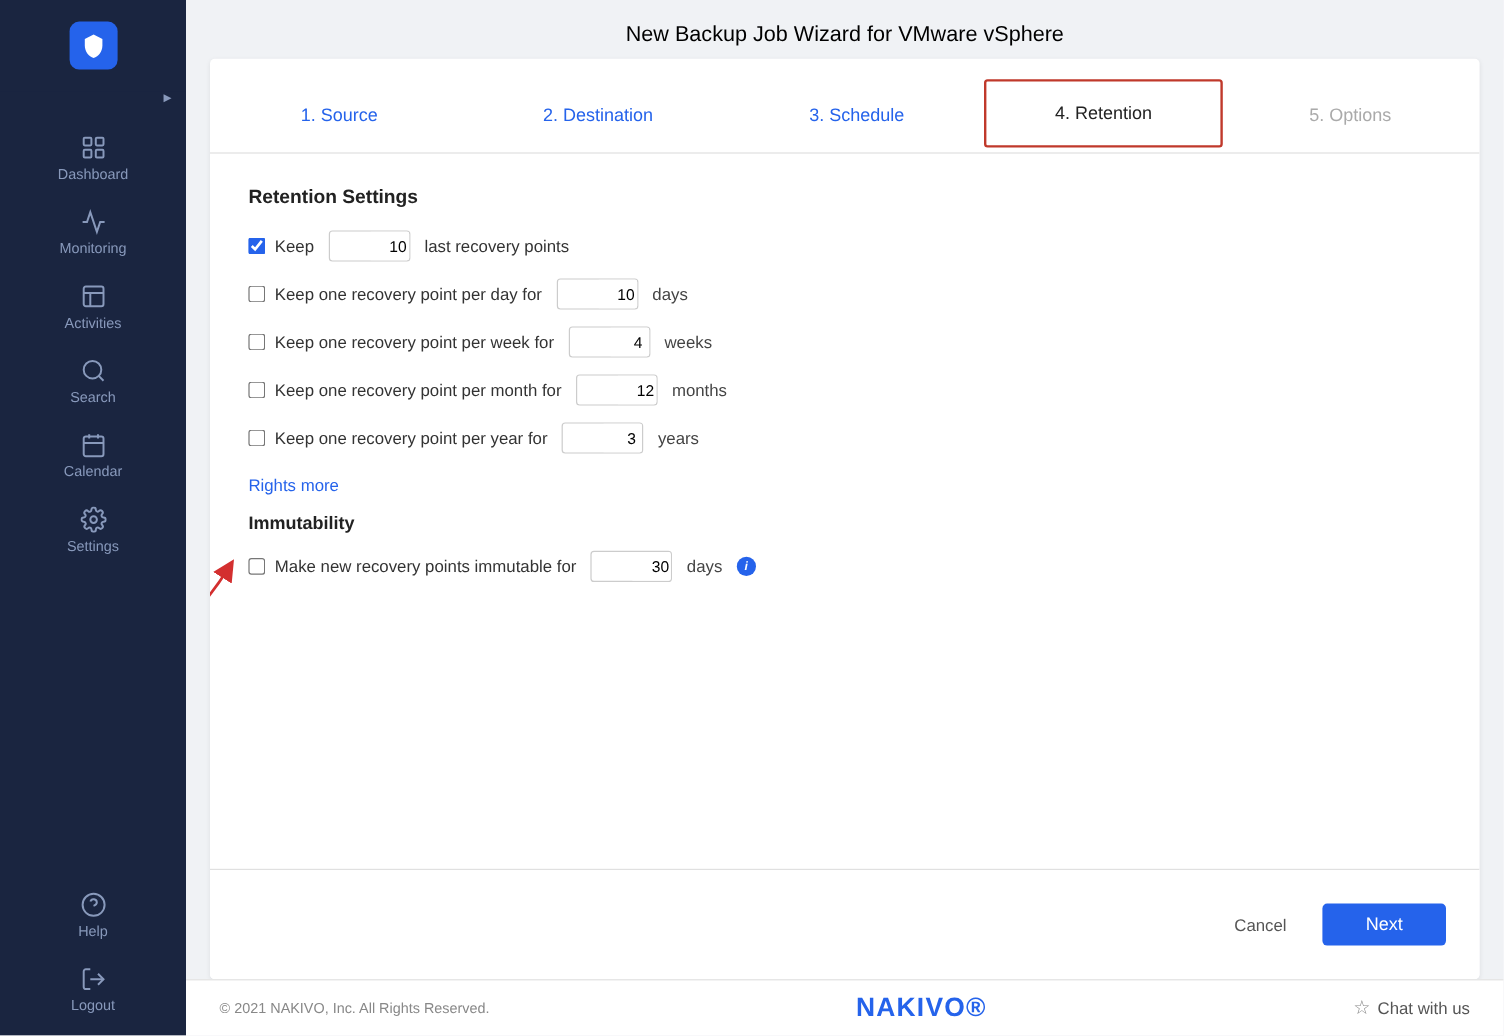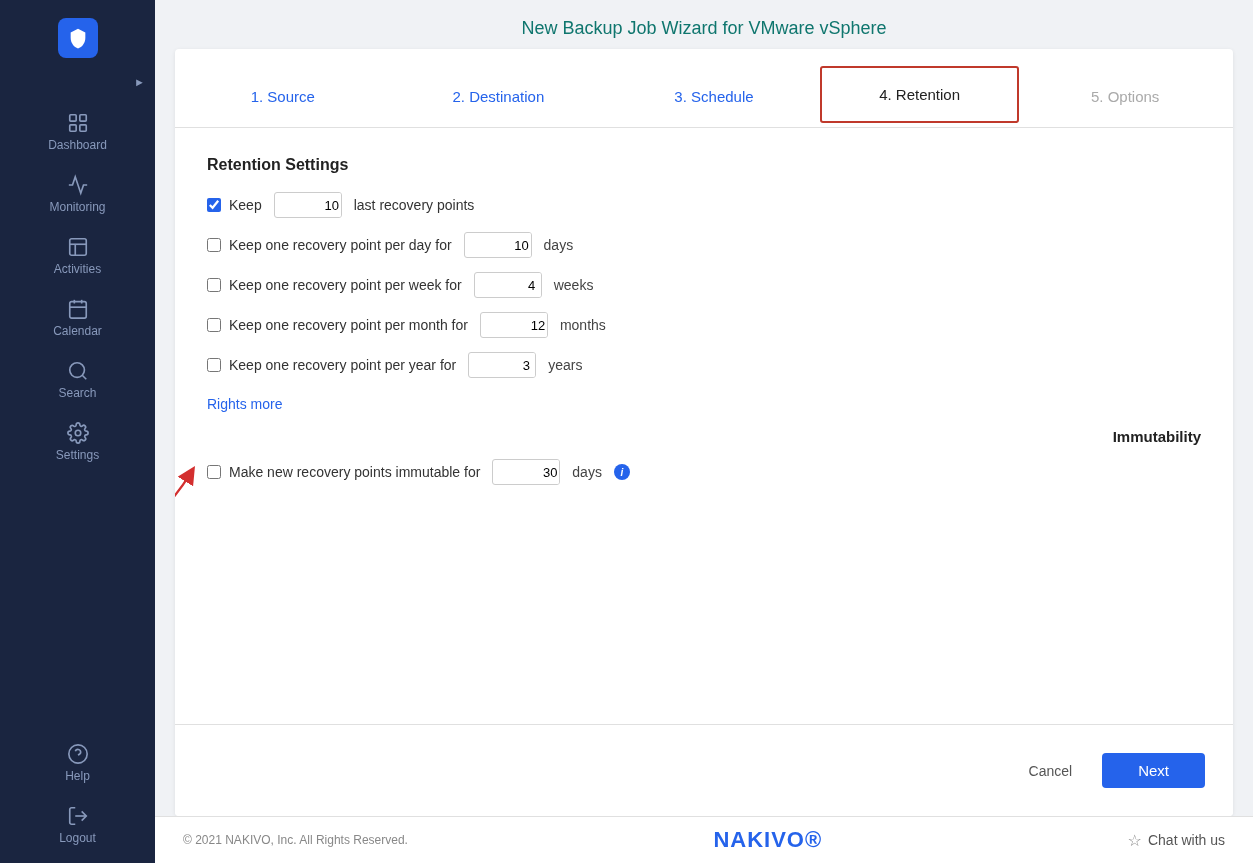--- a/index.html
+++ b/index.html
@@ -73,21 +73,21 @@
       flex-direction: column;
       background: #f0f2f5;
       height: 100%;
     }
 
     
     .wizard-title {
       text-align: center;
       font-size: 18px;
       font-weight: 400;
-      color: #0f766e;
+      color: #000000;
       padding: 18px 0 10px 0;
       background: #f0f2f5;
     }
 
     
     .wizard-card {
       margin: 0 20px;
       background: white;
       border-radius: 4px;
       flex: 1;
@@ -209,21 +209,20 @@
       display: inline-block;
       margin-bottom: 16px;
       margin-top: 4px;
     }
 
     .immutability-title {
       font-size: 15px;
       font-weight: 600;
       color: #222;
       margin-bottom: 14px;
-      text-align: right;
     }
 
     .info-icon {
       display: inline-flex;
       align-items: center;
       justify-content: center;
       width: 16px; height: 16px;
       background: #2563eb;
       color: white;
       border-radius: 50%;
@@ -336,33 +335,33 @@
     <div class="sidebar-item">
       <svg viewBox="0 0 24 24">
           <rect x="3" y="3" width="18" height="18" rx="2"></rect>
           <polyline points="3 9 21 9"></polyline>
           <line x1="9" y1="21" x2="9" y2="9"></line>
         </svg>
       <span>Activities</span>
     </div>
     <div class="sidebar-item">
       <svg viewBox="0 0 24 24">
+          <circle cx="11" cy="11" r="8"></circle>
+          <line x1="21" y1="21" x2="16.65" y2="16.65"></line>
+        </svg>
+      <span>Search</span>
+    </div>
+    <div class="sidebar-item">
+      <svg viewBox="0 0 24 24">
           <rect x="3" y="4" width="18" height="18" rx="2"></rect>
           <line x1="16" y1="2" x2="16" y2="6"></line>
           <line x1="8" y1="2" x2="8" y2="6"></line>
           <line x1="3" y1="10" x2="21" y2="10"></line>
         </svg>
       <span>Calendar</span>
-    </div>
-    <div class="sidebar-item">
-      <svg viewBox="0 0 24 24">
-          <circle cx="11" cy="11" r="8"></circle>
-          <line x1="21" y1="21" x2="16.65" y2="16.65"></line>
-        </svg>
-      <span>Search</span>
     </div>
     <div class="sidebar-item">
       <svg viewBox="0 0 24 24">
           <circle cx="12" cy="12" r="3"></circle>
           <path d="M19.4 15a1.65 1.65 0 0 0 .33 1.82l.06.06a2 2 0 0 1-2.83 2.83l-.06-.06a1.65 1.65 0 0 0-1.82-.33 1.65 1.65 0 0 0-1 1.51V21a2 2 0 0 1-4 0v-.09A1.65 1.65 0 0 0 9 19.4a1.65 1.65 0 0 0-1.82.33l-.06.06a2 2 0 0 1-2.83-2.83l.06-.06A1.65 1.65 0 0 0 4.68 15a1.65 1.65 0 0 0-1.51-1H3a2 2 0 0 1 0-4h.09A1.65 1.65 0 0 0 4.6 9a1.65 1.65 0 0 0-.33-1.82l-.06-.06a2 2 0 0 1 2.83-2.83l.06.06A1.65 1.65 0 0 0 9 4.68a1.65 1.65 0 0 0 1-1.51V3a2 2 0 0 1 4 0v.09a1.65 1.65 0 0 0 1 1.51 1.65 1.65 0 0 0 1.82-.33l.06-.06a2 2 0 0 1 2.83 2.83l-.06.06A1.65 1.65 0 0 0 19.4 9a1.65 1.65 0 0 0 1.51 1H21a2 2 0 0 1 0 4h-.09a1.65 1.65 0 0 0-1.51 1z"></path>
         </svg>
       <span>Settings</span>
     </div>
   </div>
   <div class="sidebar-bottom">

